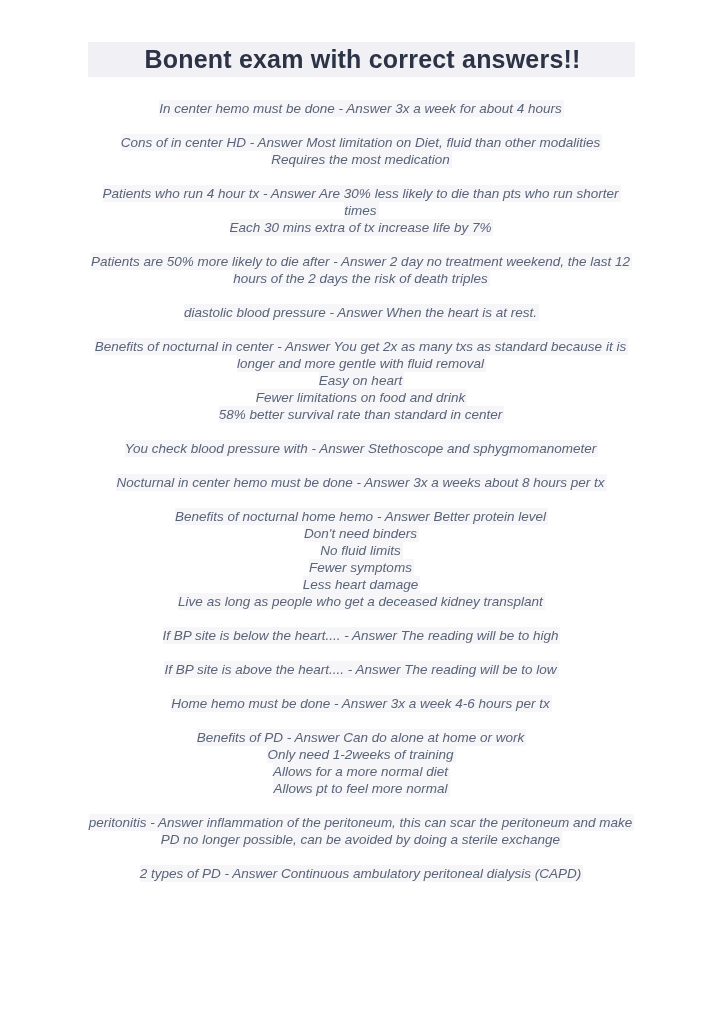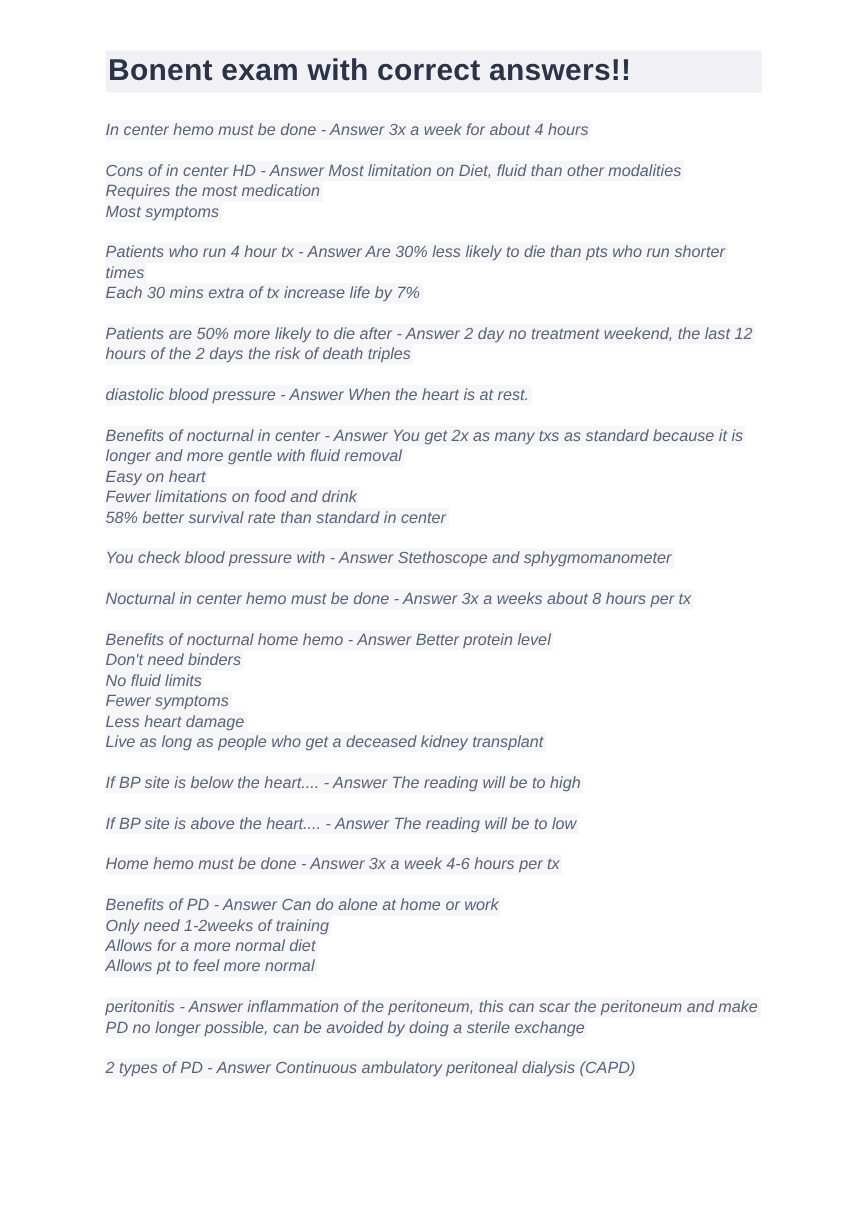--- a/index.html
+++ b/index.html
@@ -8,20 +8,21 @@
     background: #ffffff;
   }
   .page {
     position: relative;
     width: 720px;
     height: 1018px;
     background: #ffffff;
     font-family: "Liberation Sans", sans-serif;
     overflow: hidden;
     box-sizing: border-box;
+    text-align: center;
   }
   .content {
     position: absolute;
     left: 88px;
     top: 42px;
     width: 547px;
   }
   .doc-title {
     font-size: 25px;
     line-height: 32px;
@@ -57,21 +58,20 @@
 <div class="page">
   <div class="content">
     <h1 class="doc-title">Bonent exam with correct answers!!</h1>
     <div class="doc-body">
         <div class="para">
           <div class="line"><span class="hl">In center hemo must be done - Answer 3x a week for about 4 hours</span></div>
         </div>
         <div class="para">
           <div class="line"><span class="hl">Cons of in center HD - Answer Most limitation on Diet, fluid than other modalities</span></div>
           <div class="line"><span class="hl">Requires the most medication</span></div>
-          <div class="line"><span class="hl">Most symptoms</span></div>
         </div>
         <div class="para">
           <div class="line"><span class="hl">Patients who run 4 hour tx - Answer Are 30% less likely to die than pts who run shorter times</span></div>
           <div class="line"><span class="hl">Each 30 mins extra of tx increase life by 7%</span></div>
         </div>
         <div class="para">
           <div class="line"><span class="hl">Patients are 50% more likely to die after - Answer 2 day no treatment weekend, the last 12 hours of the 2 days the risk of death triples</span></div>
         </div>
         <div class="para">
           <div class="line"><span class="hl">diastolic blood pressure - Answer When the heart is at rest.</span></div>

